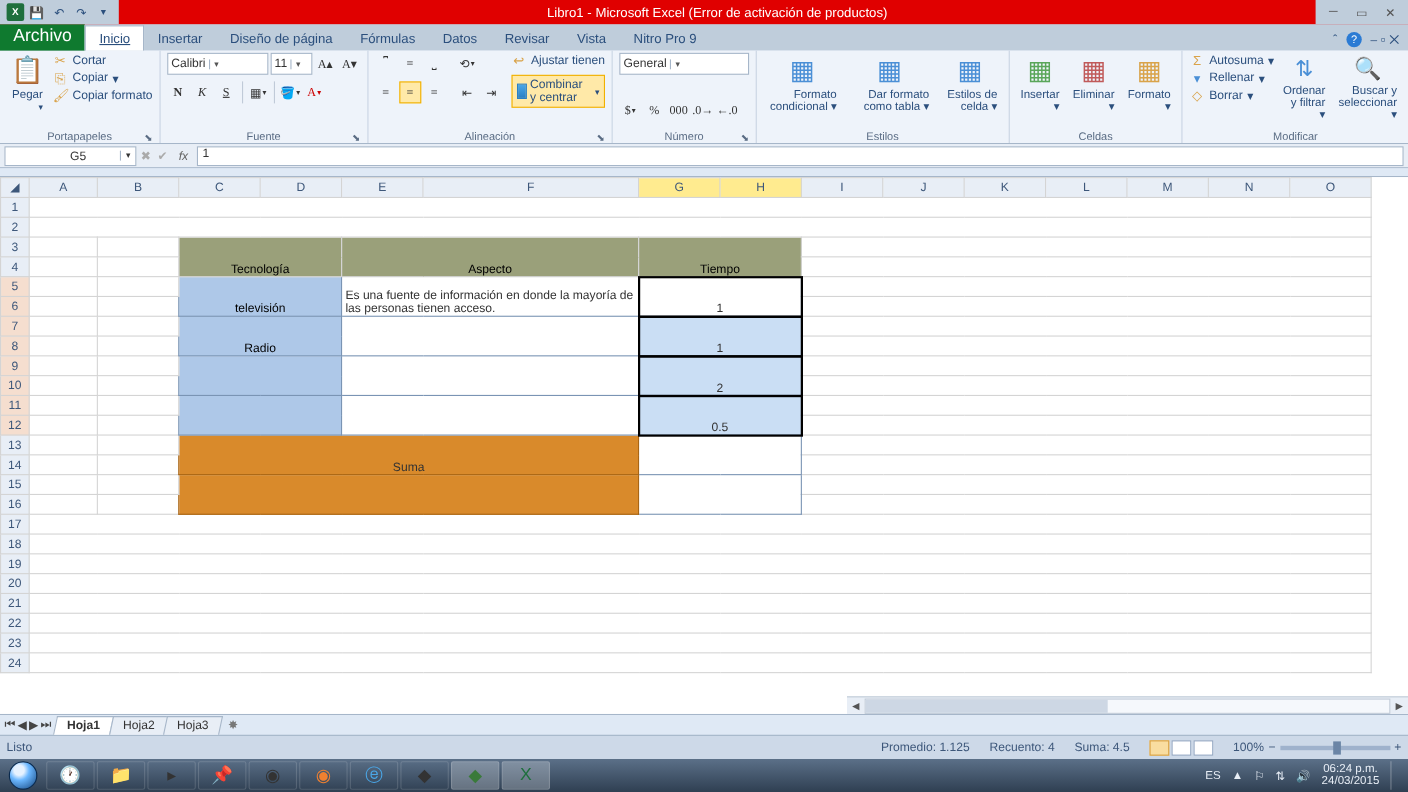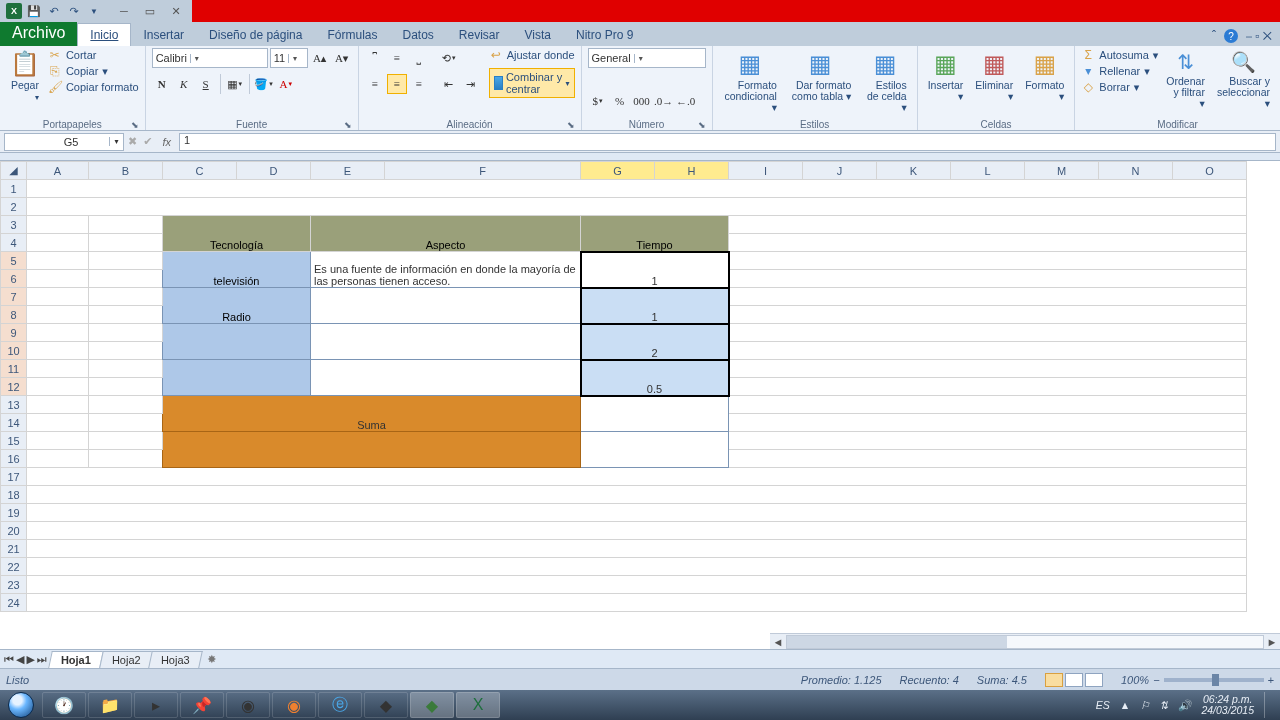--- a/index.html
+++ b/index.html
@@ -87,50 +87,51 @@
 
 
 .sheettabs{height:19px; background:#dfe9f5; border-top:1px solid #a6b6c9; display:flex; align-items:center; font-size:11px;}
 .sheettabs .nav{display:flex; gap:2px; padding:0 4px; color:#444;}
 .sheettabs .stab{padding:2px 10px; border:1px solid #a6b6c9; border-bottom:none; margin-left:-1px; background:#e8eef6; transform:skewX(-12deg);}
 .sheettabs .stab span{display:inline-block; transform:skewX(12deg);}
 .sheettabs .stab.active{background:#fff; font-weight:bold;}
 .sheettabs .new{padding:2px 6px; color:#777;}
 
 
-.status{height:22px; background:#cdd9e8; border-top:1px solid #a6b6c9; display:flex; align-items:center; font-size:11px; color:#3d577a; padding:0 6px; gap:18px;font-style:italic;}
+.status{height:22px; background:#cdd9e8; border-top:1px solid #a6b6c9; display:flex; align-items:center; font-size:11px; color:#3d577a; padding:0 6px; gap:18px;}
 .status .spacer{flex:1;}
 .views{display:flex; gap:2px;}
 .views .v{width:18px;height:14px;border:1px solid #8fa4c0; background:#fff;}
 .views .v.active{background:#f9dda0; border-color:#d9a040;}
 .zoom{display:flex; align-items:center; gap:4px;}
 .zoom .slider{width:100px; height:4px; background:#9fb2cc; position:relative;}
 .zoom .slider .h{position:absolute; left:48px; top:-4px; width:7px; height:12px; background:#6b85a6;}
 
 
 .taskbar{height:30px; background:linear-gradient(#5b7088,#2f3f52); display:flex; align-items:center; padding:0 2px; gap:2px;}
 .start{width:38px;height:28px; display:flex;align-items:center;justify-content:center;}
 .start .orb{width:26px;height:26px; border-radius:50%; background:radial-gradient(circle at 35% 30%, #e6f2ff 0 20%, #6bb7ff 40%, #12427a 100%); border:1px solid #0a2a4e;}
 .tbtn{width:44px; height:26px; display:flex; align-items:center; justify-content:center; border-radius:2px; border:1px solid rgba(255,255,255,.15);}
 .tbtn.active{background:rgba(255,255,255,.25);}
 .tbtn .ic{font-size:16px;}
-.tray{margin-left:auto; display:flex; align-items:center; color:#e8eef6; gap:10px; padding:0 6px; font-size:10.5px;font-style:italic;}
+.tray{margin-left:auto; display:flex; align-items:center; color:#e8eef6; gap:10px; padding:0 6px; font-size:10.5px;}
 .tray .clock{text-align:center; line-height:11px;}
 </style>
 </head>
 <body>
 
 <div class="titlebar">
   <div class="qat">
     <span class="xl-icon">X</span>
     <span class="icon-btn">💾</span>
     <span class="icon-btn">↶</span>
     <span class="icon-btn">↷</span>
     <span class="icon-btn" style="font-size:8px;">▼</span>
   </div>
+  <div class="title">Libro1  -  Microsoft Excel (Error de activación de productos)</div>
   <div class="winbtns" style="background:#bfcddb; height:22px; align-items:center;">
     <span>─</span>
     <span>▭</span>
     <span>✕</span>
   </div>
 </div>
 
 <div class="tabs">
   <div class="tab-file">Archivo</div>
   <div class="tab active">Inicio</div>
@@ -167,21 +168,21 @@
             <span>Copiar formato</span>
           </div>
       </div>
     </div>
     <div class="label"><span>Portapapeles</span><span class="dlg-launch">⬊</span></div>
   </div>
 
   <div class="group">
     <div class="body" style="flex-direction:column; gap:6px;">
       <div class="btnrow">
-        <div class="combo" style="width:116px;">
+        <div class="combo" style="width:92px;">
             <span class="v">Calibri</span>
             <span class="dd">▾</span>
           </div>
         <div class="combo" style="width:38px;">
             <span class="v">11</span>
             <span class="dd">▾</span>
           </div>
         <span class="bic">A▴</span>
         <span class="bic">A▾</span>
       </div>
@@ -214,21 +215,21 @@
           <span class="bic sel">≡</span>
           <span class="bic">≡</span>
           <span style="width:6px;"></span>
           <span class="bic">⇤</span>
           <span class="bic">⇥</span>
         </div>
       </div>
       <div class="stack" style="gap:6px; margin-left:4px;">
         <div class="row">
             <span class="mini-ic">↩</span>
-            <span>Ajustar donde</span>
+            <span>Ajustar tienen</span>
           </div>
         <div class="merge-btn">
             <span class="merge-ic"></span>
             <span>Combinar y centrar</span>
             <span style="font-size:8px;">▾</span>
           </div>
       </div>
     </div>
     <div class="label"><span>Alineación</span><span class="dlg-launch">⬊</span></div>
   </div>

